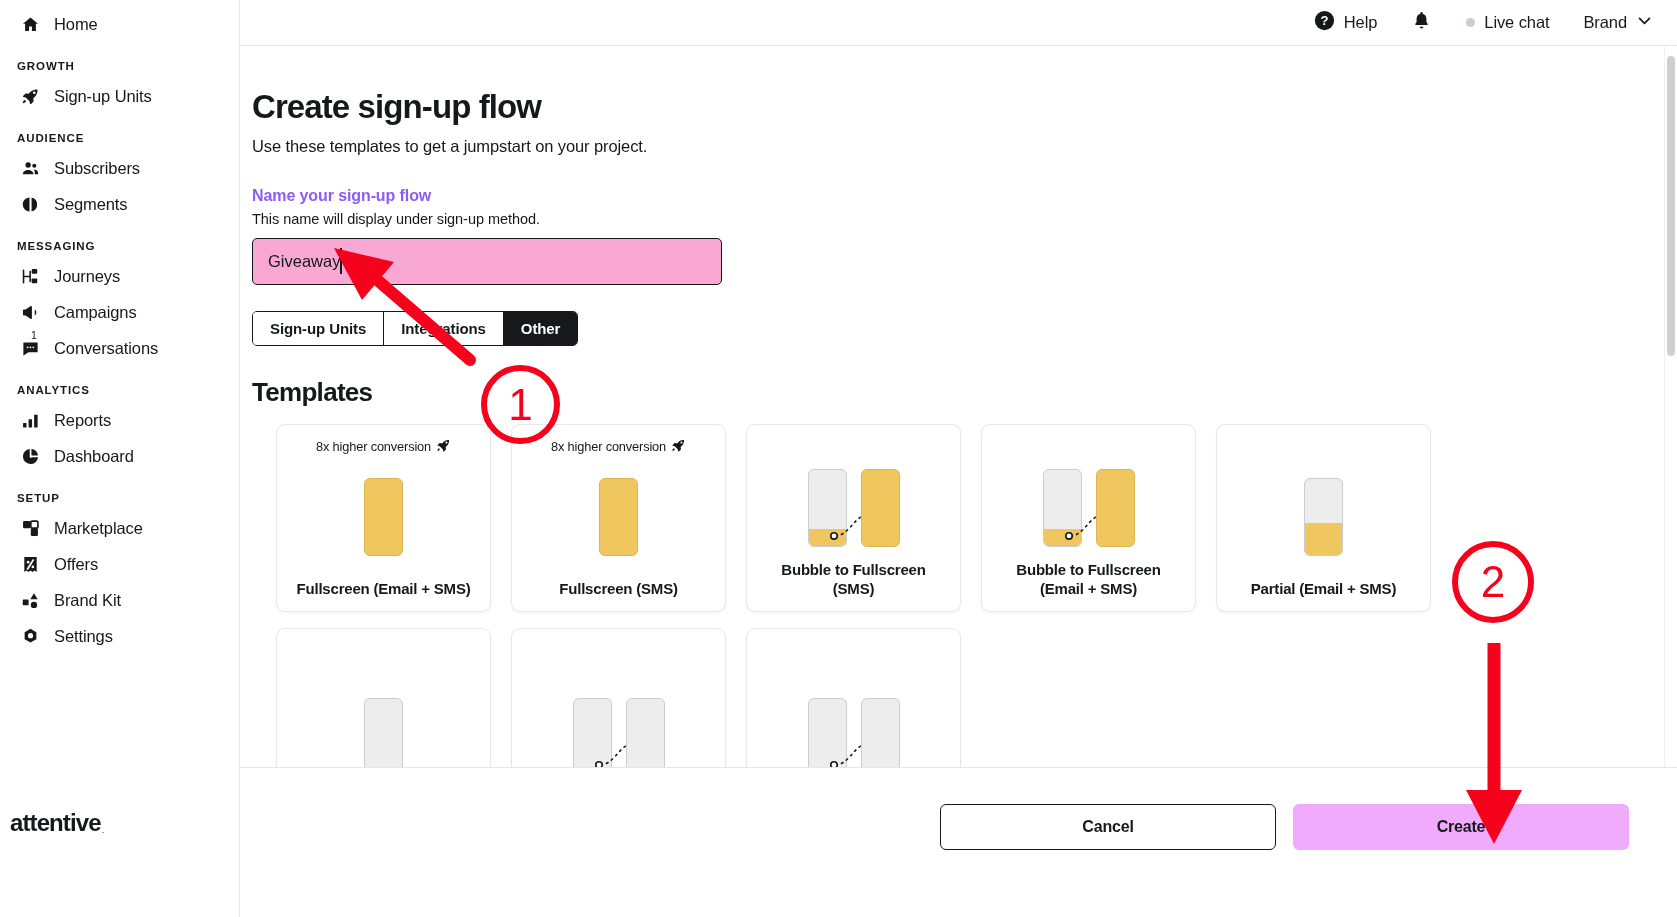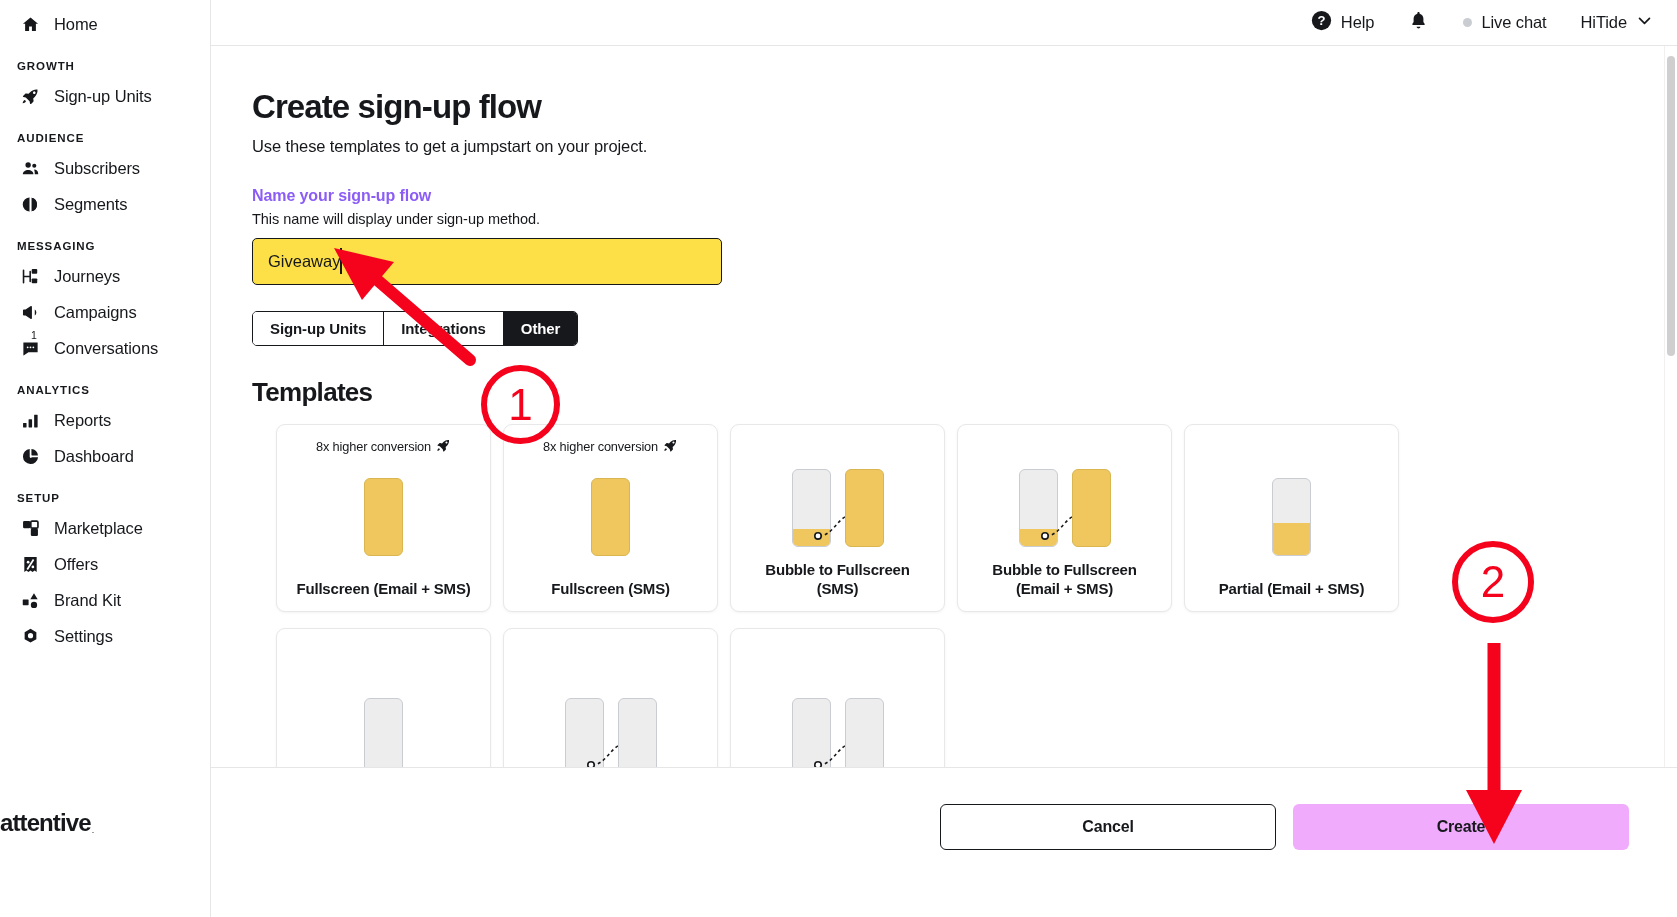--- a/index.html
+++ b/index.html
@@ -7,21 +7,21 @@
     width: 1677px; height: 917px;
     font-family: "Liberation Sans", sans-serif;
     background: #ffffff;
     overflow: hidden;
   }
   #root { position: relative; width: 1677px; height: 917px; }
 
   
   .sidebar {
     position: absolute; left: 0; top: 0;
-    width: 211px; height: 917px;
+    width: 240px; height: 917px;
     background: #fff;
     border-right: 1px solid #e6e6e6;
     z-index: 5;
   }
   .nav-list { padding-top: 6px; }
   .nav-item {
     display: flex; align-items: center;
     height: 36px; padding-left: 20px;
     cursor: pointer; gap: 14px;
   }
@@ -39,21 +39,21 @@
     font-size: 11.5px; font-weight: 700; letter-spacing: 0.9px;
     color: #16181c; padding: 18px 0 6px 17px;
   }
   .nav-badge {
     position: absolute; top: -9px; left: 9px;
     background: #fff; color: #16181c;
     font-size: 10.5px; line-height: 1;
     padding: 1px 2px; font-weight: 500;
   }
   .brand {
-    position: absolute; left: 0; bottom: 80px;
+    position: absolute; left: 10px; bottom: 80px;
     display: flex; align-items: flex-end;
   }
   .brand-text {
     font-size: 24px; font-weight: 700; color: #16181c;
     letter-spacing: -0.9px;
   }
   .brand-tm { font-size: 9px; color: #16181c; margin-left: 1px; }
 
   
   .topbar {
@@ -96,21 +96,21 @@
   .field-help {
     font-size: 14.5px; color: #16181c; margin-top: 6px;
     letter-spacing: -0.05px;
   }
   .name-input-wrap { position: relative; width: 470px; margin-top: 11px; }
   .name-input {
     width: 470px; height: 47px;
     border: 1.6px solid #16181c; border-radius: 5px;
     padding: 0 15px; font-size: 16.5px;
     font-family: "Liberation Sans", sans-serif;
-    color: #16181c; background: #fde047; outline: none;
+    color: #16181c; background: #f9a8d4; outline: none;
   }
   .caret {
     position: absolute; left: 88px; top: 10px;
     width: 1.5px; height: 26px; background: #16181c;
   }
 
   
   .tabs {
     display: flex; margin-top: 26px; width: fit-content;
     border: 1px solid #16181c; border-radius: 5px; overflow: hidden;
@@ -129,21 +129,21 @@
   .sec-title {
     font-size: 26px; font-weight: 700; color: #16181c;
     margin-top: 31px; letter-spacing: -0.7px;
   }
   .sub-title {
     font-size: 17px; font-weight: 700; color: #16181c;
     margin-top: 18px; letter-spacing: -0.2px;
   }
   .card-grid {
     display: grid; grid-template-columns: repeat(5, 215px);
-    gap: 12px; margin-top: 16px; padding-left: 24px;
+    gap: 20px; margin-top: 16px; padding-left: 24px;
   }
   .card {
     width: 215px; height: 188px;
     background: #fff; border: 1px solid #e8e8e8; border-radius: 9px;
     box-shadow: 0 1px 3px rgba(0,0,0,0.05);
     display: flex; flex-direction: column; align-items: center;
     padding-top: 14px; cursor: pointer; position: relative;
   }
   .badge-row {
     display: flex; align-items: center; gap: 5px;
@@ -393,21 +393,21 @@
         </svg>
       </span>
     </div>
 
     <div class="top-item">
       <span class="dot-grey"></span>
       <span>Live chat</span>
     </div>
 
     <div class="top-item">
-      <span>HiTide</span>
+      <span>Brand</span>
       <span>
         <svg width="17" height="17" viewBox="0 0 24 24" fill="none" stroke="#16181c" stroke-width="2.4" stroke-linecap="round" stroke-linejoin="round">
             <polyline points="5 9 12 16 19 9"></polyline>
           </svg>
       </span>
     </div>
   </div>
 
   <div class="main">
     <div class="content">

